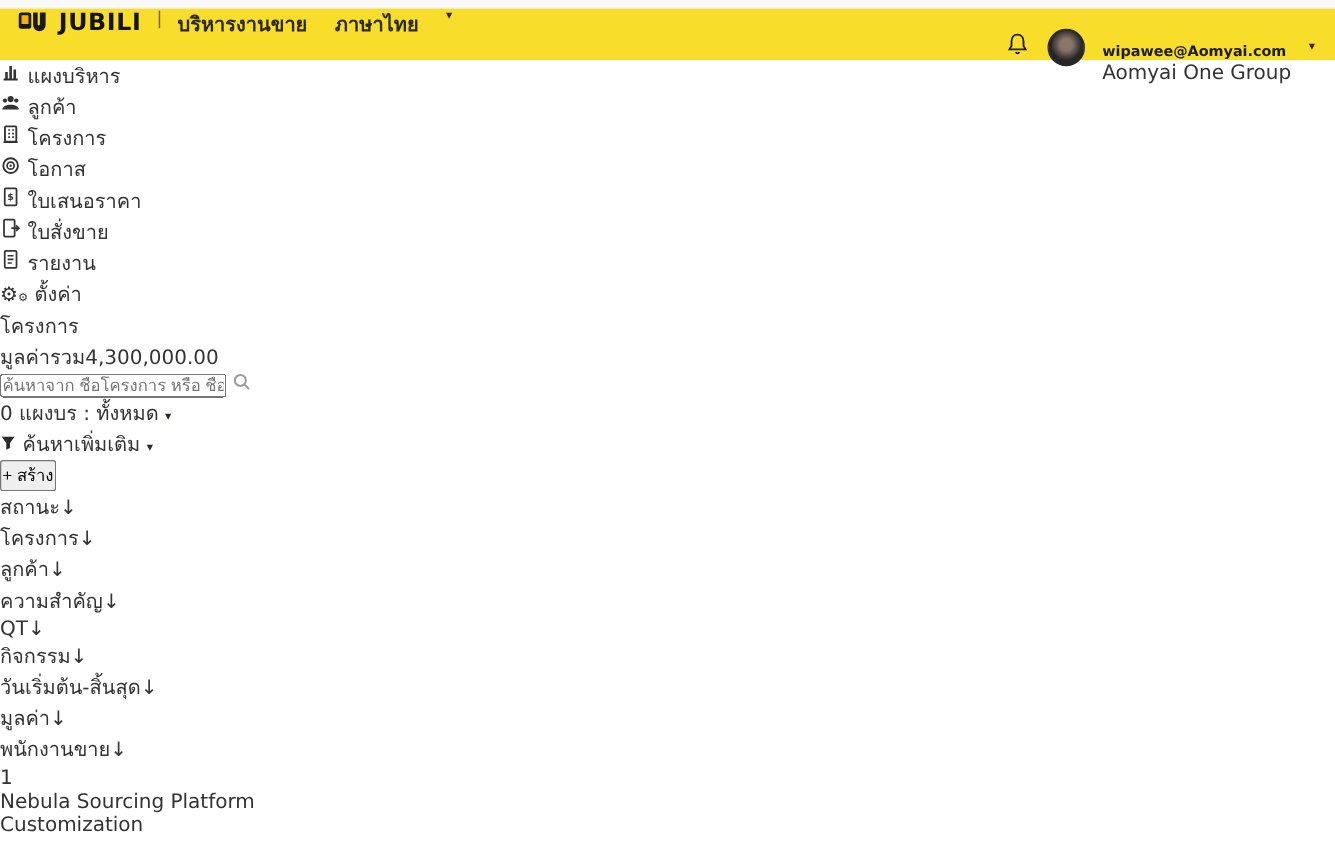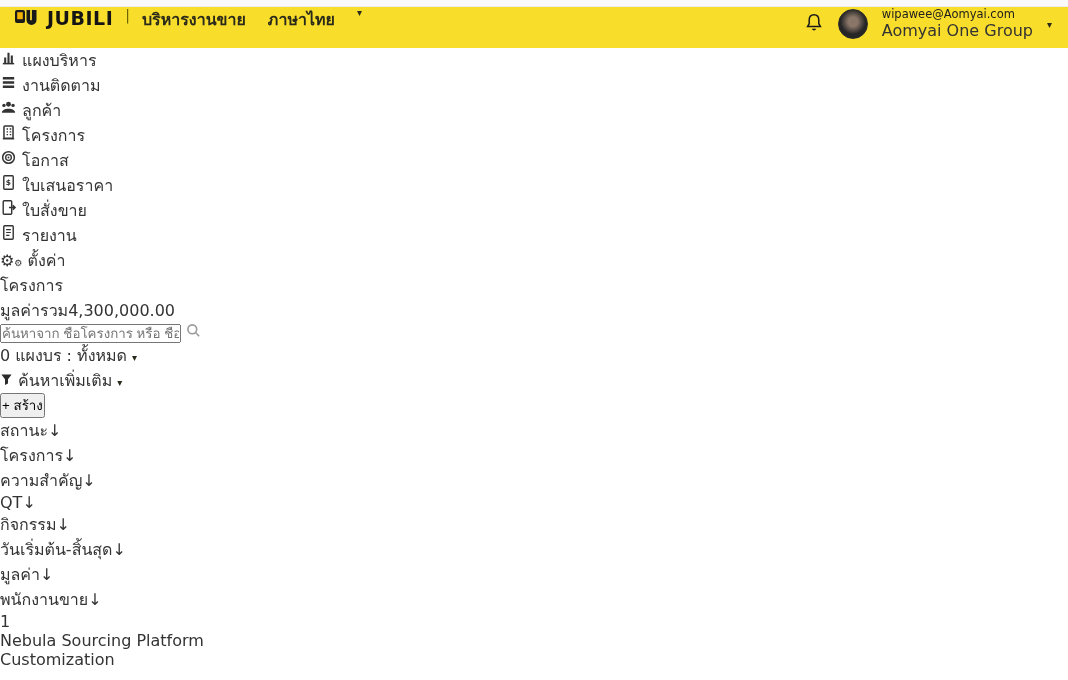--- a/index.html
+++ b/index.html
@@ -11,21 +11,21 @@
   
   .topbar{height:41px;background:#F8DD2B;display:flex;align-items:flex-start;padding:0 16px 0 14px;position:relative;z-index:20;}
   .logomark{display:inline-flex;margin-right:7px;}
   .brand{font-size:19px;font-weight:800;letter-spacing:.5px;color:#141414;}
   .tb-divider{margin:0 12px;color:#6b6205;font-size:14px;}
   .tb-link{font-size:16px;font-weight:600;color:#2a2a1a;margin-right:22px;}
   .caret{font-size:10px;color:#2a2a1a;}
   .tb-right{margin-left:auto;display:flex;align-items:center;gap:14px;}
   .avatar{width:30px;height:30px;border-radius:50%;background:radial-gradient(circle at 50% 42%, #8a7668 0 22%, #262626 58%);border:1px solid #2a2a2a;}
   .userblock{line-height:1.25;}
-  .user-email{font-size:11.5px;font-weight:400;color:#1c1c1c;}
+  .user-email{font-size:11.5px;font-weight:700;color:#1c1c1c;margin-top:27px;}
   .user-org{font-size">10.5px;}
   .user-org{font-size:10.5px;color:#55512a;}
   /* ---------- layout ---------- */
   .cols{display:flex;height:632px;}
   .sidebar{width:48px;background:#3D3D3F;flex:none;position:relative;z-index:10;}
   .sb-item{height:49px;display:flex;flex-direction:column;align-items:center;justify-content:center;gap:3px;
     color:#fff;border-bottom:1px solid #4a4a4c;cursor:pointer;}
   .sb-item .sb-label{font-size:8px;color:#e8e8e8;white-space:nowrap;}
   .sb-item.active{background:#FFDD00;color:#1a1a1a;position:relative;}
   .sb-item.active .sb-label{color:#1a1a1a;font-weight:700;}
@@ -158,28 +158,20 @@
           <svg width="17" height="17" viewBox="0 0 18 18">
               <path d="M3 15.5h12" stroke="currentColor" stroke-width="1.6"></path>
               <path d="M5.5 15V9M9 15V4M12.5 15V7" stroke="currentColor" stroke-width="2.2"></path>
             </svg>
         </span>
         <span class="sb-label">แผงบริหาร</span>
       </div>
       <div class="sb-item">
         <span>
           <svg width="17" height="17" viewBox="0 0 18 18">
-              <path d="M3 4.5h12M3 9h12M3 13.5h12" stroke="currentColor" stroke-width="2.4"></path>
-            </svg>
-        </span>
-        <span class="sb-label">งานติดตาม</span>
-      </div>
-      <div class="sb-item">
-        <span>
-          <svg width="17" height="17" viewBox="0 0 18 18">
               <circle cx="9" cy="5.6" r="2.6" fill="currentColor"></circle>
               <circle cx="4.2" cy="6.8" r="1.8" fill="currentColor"></circle>
               <circle cx="13.8" cy="6.8" r="1.8" fill="currentColor"></circle>
               <path d="M2 14.5c0-2.6 3.1-4.2 7-4.2s7 1.6 7 4.2z" fill="currentColor"></path>
             </svg>
         </span>
         <span class="sb-label">ลูกค้า</span>
       </div>
       <div class="sb-item active">
         <span>
@@ -269,20 +261,21 @@
         <button class="btn-create">
           <span class="plus">+</span>
           <span>สร้าง</span>
         </button>
       </div>
 
       <div class="table">
         <div class="grid thead">
           <div class="th"><span>สถานะ</span><span class="sort">↓</span></div>
           <div class="th"><span>โครงการ</span><span class="sort">↓</span></div>
+          <div class="th"><span>ลูกค้า</span><span class="sort">↓</span></div>
           <div class="th"><span>ความสำคัญ</span><span class="sort">↓</span></div>
           <div class="th r"><span>QT</span><span class="sort">↓</span></div>
           <div class="th r"><span>กิจกรรม</span><span class="sort">↓</span></div>
           <div class="th"><span>วันเริ่มต้น-สิ้นสุด</span><span class="sort">↓</span></div>
           <div class="th r"><span>มูลค่า</span><span class="sort">↓</span></div>
           <div class="th"><span>พนักงานขาย</span><span class="sort">↓</span></div>
           <div class="th"></div>
         </div>
 
         <div id="row-first">

